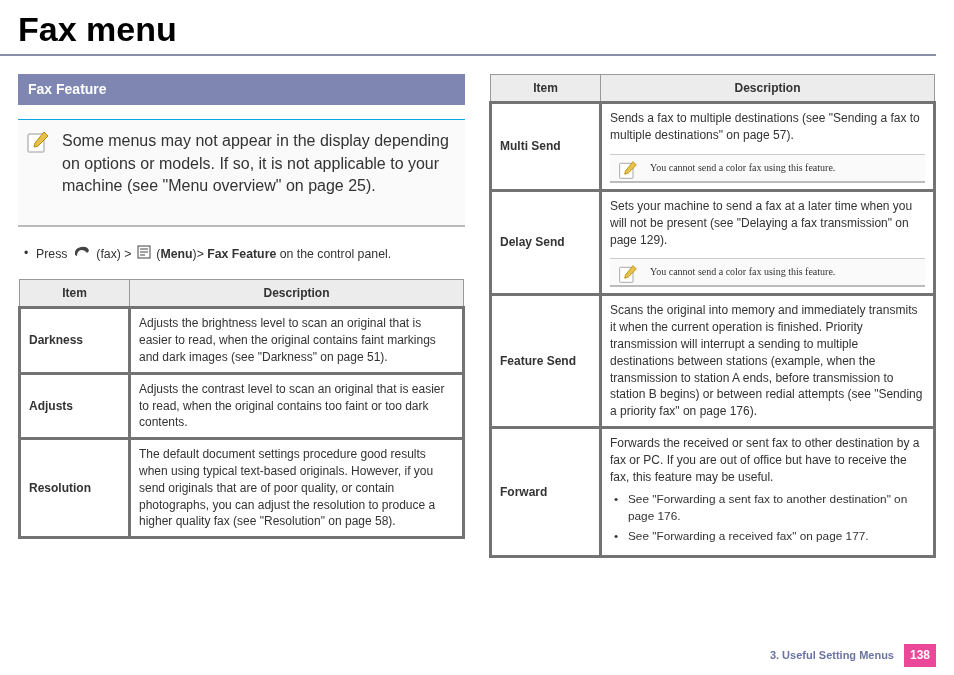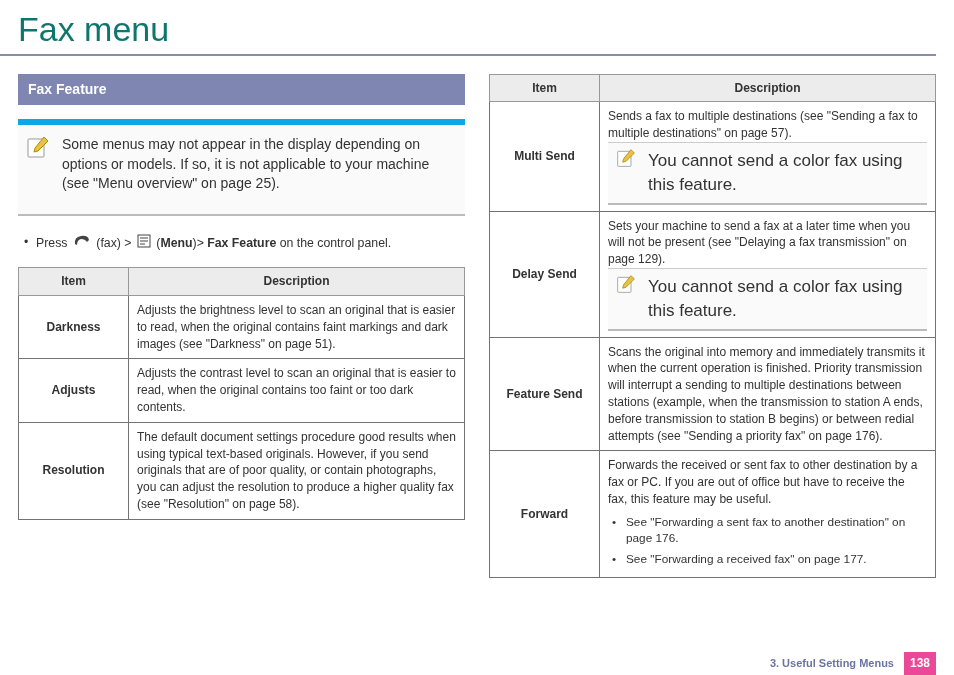--- a/index.html
+++ b/index.html
@@ -11,22 +11,22 @@
     width: 954px;
     height: 675px;
     overflow: hidden;
     position: relative;
     color: #333;
     font-size: 12.3px;
     line-height: 1.4;
   }
   .page-title {
     font-size: 34px;
-    font-weight: 400;
-    color: #0f766e;
+    font-weight: 700;
+    color: #000000;
     padding: 4px 0 0 18px;
     margin: 0;
     border-bottom: 2px solid #888da8;
   }
   .page-title-wrap {
     padding: 2px 18px 0 0;
   }
   .columns {
     display: flex;
     gap: 24px;
@@ -39,41 +39,43 @@
   .section-heading {
     background: #7e86b1;
     color: #fff;
     font-weight: 700;
     font-size: 14px;
     padding: 6px 10px;
     margin-bottom: 14px;
   }
   .note-box {
     background: #fafafa;
-    border-top: 6px solid #0ea5e9;
+    border-top: 1px solid #0ea5e9;
     border-bottom: 2px solid #bbb;
-    padding: 10px 10px 20px 44px;
+    padding: 10px 10px 28px 44px;
     position: relative;
     margin-bottom: 18px;
-    font-size: 14px;
+    font-size: 16px;
   }
   .note-box .note-icon {
     position: absolute;
     left: 8px;
     top: 10px;
     width: 24px;
     height: 24px;
   }
   .note-sm {
     background: #fafafa;
     border-top: 1px solid #ccc;
     border-bottom: 2px solid #bbb;
     padding: 6px 6px 6px 40px;
     position: relative;
-    font-size: 17px;
+    margin-top: 10px;
+    font-size: 10px;
+    font-family: Liberation Serif, serif;
   }
   .note-sm .note-icon {
     position: absolute;
     left: 8px;
     top: 5px;
     width: 20px;
     height: 20px;
   }
   p.instr {
     margin: 10px 0 10px 0;
@@ -101,50 +103,49 @@
   }
   table.data th {
     background: #ececec;
     border: 1px solid #999;
     padding: 5px 20px;
     font-weight: 700;
     text-align: center;
     font-size: 12px;
   }
   table.data td {
-    border: 1px solid #737373;
+    border: 3px solid #737373;
     padding: 6px 8px;
     vertical-align: top;
   }
   table.data td.item {
     font-weight: 700;
     white-space: nowrap;
     vertical-align: middle;
     width: 110px;
-    text-align: center;
   }
   .see-list {
     margin: 6px 0 0 0;
     padding-left: 14px;
   }
   .see-list li {
     margin-bottom: 4px;
     font-size: 11.8px;
     list-style: none;
     position: relative;
     padding-left: 4px;
   }
   .see-list li::before {
     content: "•";
     position: absolute;
     left: -10px;
   }
   .footer {
     position: absolute;
-    bottom: 0;
+    bottom: 8px;
     right: 18px;
     display: flex;
     align-items: center;
     gap: 10px;
     font-size: 11px;
   }
   .footer .chapter {
     color: #6b74a1;
     font-weight: 700;
   }

